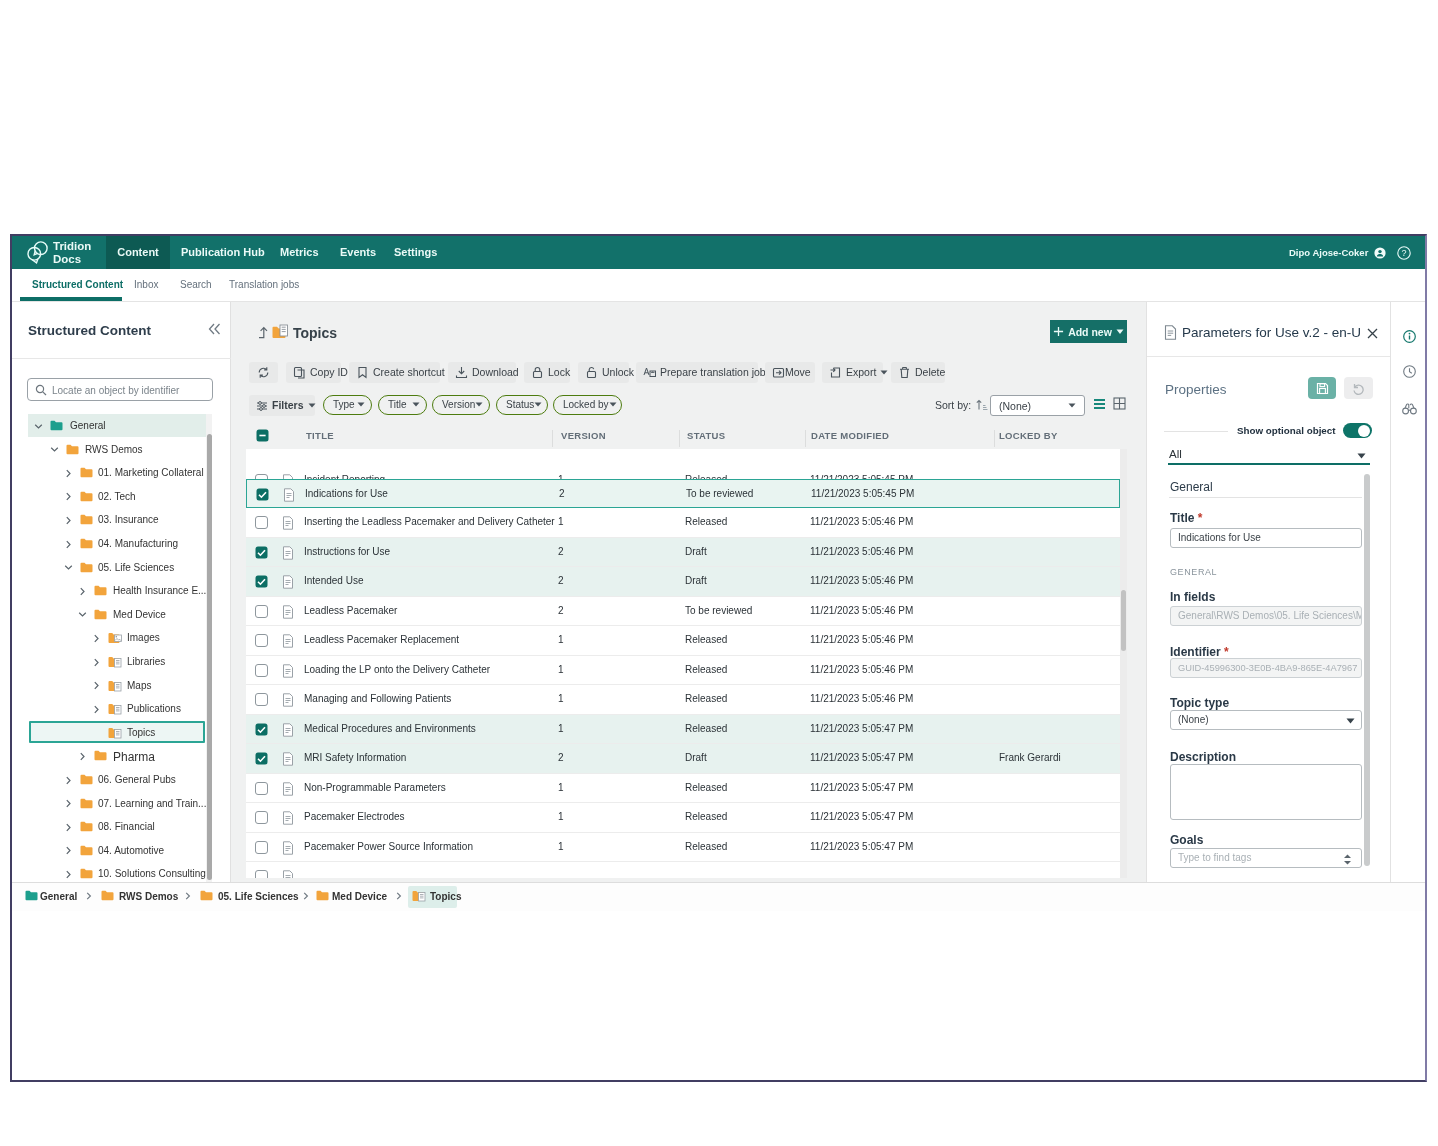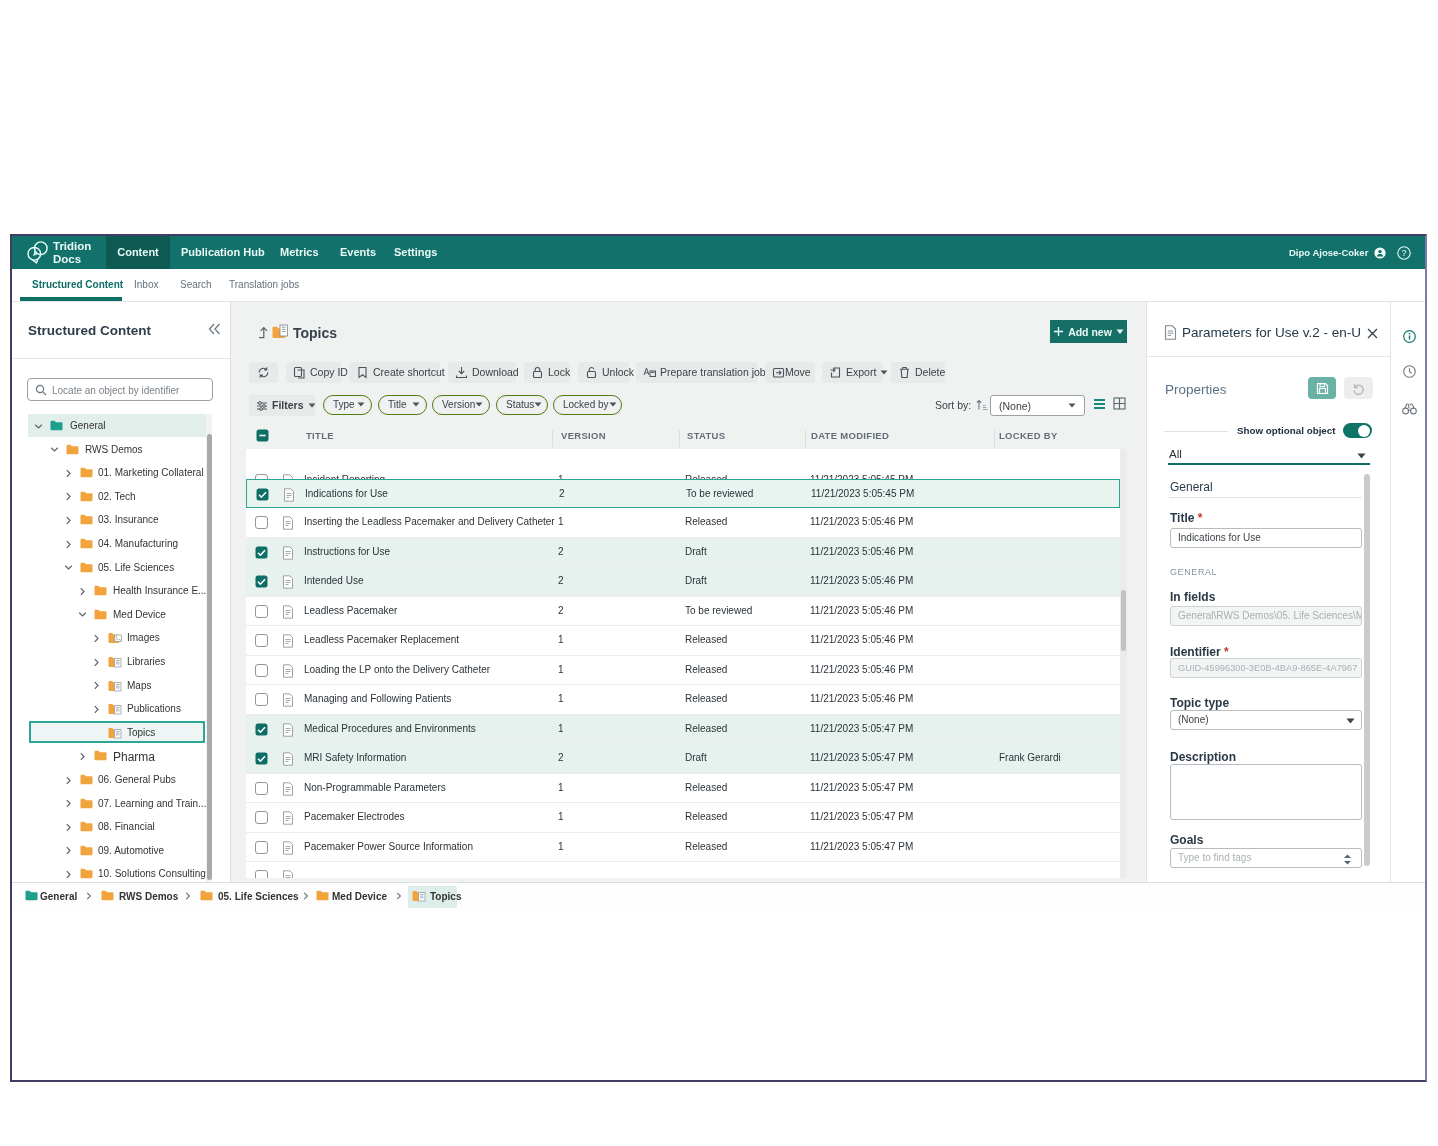--- a/index.html
+++ b/index.html
@@ -209,21 +209,21 @@
     <svg class="ab" style="left:68px;top:407.2px" width="13" height="11" viewBox="0 0 13 11">
           <path d="M0.5 1.7 Q0.5 0.7 1.5 0.7 L4.5 0.7 L6 2.2 L11.5 2.2 Q12.5 2.2 12.5 3.2 L12.5 9.3 Q12.5 10.3 11.5 10.3 L1.5 10.3 Q0.5 10.3 0.5 9.3 Z" fill="#f2a43c"></path>
         </svg>
     <div class="ab" style="left:86px;top:407.2px;font-size:10px;color:#333">08. Financial</div>
     <svg class="ab" style="left:52px;top:432.3px" width="9" height="9" viewBox="0 0 9 9">
           <path d="M2.8 1.2 L6 4.5 L2.8 7.8" fill="none" stroke="#5a646c" stroke-width="1.2"></path>
         </svg>
     <svg class="ab" style="left:68px;top:430.8px" width="13" height="11" viewBox="0 0 13 11">
           <path d="M0.5 1.7 Q0.5 0.7 1.5 0.7 L4.5 0.7 L6 2.2 L11.5 2.2 Q12.5 2.2 12.5 3.2 L12.5 9.3 Q12.5 10.3 11.5 10.3 L1.5 10.3 Q0.5 10.3 0.5 9.3 Z" fill="#f2a43c"></path>
         </svg>
-    <div class="ab" style="left:86px;top:430.8px;font-size:10px;color:#333">09. Automotive</div>
+    <div class="ab" style="left:86px;top:430.8px;font-size:10px;color:#333">04. Automotive</div>
     <svg class="ab" style="left:52px;top:455.9px" width="9" height="9" viewBox="0 0 9 9">
           <path d="M2.8 1.2 L6 4.5 L2.8 7.8" fill="none" stroke="#5a646c" stroke-width="1.2"></path>
         </svg>
     <svg class="ab" style="left:68px;top:454.4px" width="13" height="11" viewBox="0 0 13 11">
           <path d="M0.5 1.7 Q0.5 0.7 1.5 0.7 L4.5 0.7 L6 2.2 L11.5 2.2 Q12.5 2.2 12.5 3.2 L12.5 9.3 Q12.5 10.3 11.5 10.3 L1.5 10.3 Q0.5 10.3 0.5 9.3 Z" fill="#f2a43c"></path>
         </svg>
     <div class="ab" style="left:86px;top:454.4px;font-size:10px;color:#333">10. Solutions Consulting</div>
     </div>
     <div class="ab" style="left:194px;top:112px;width:6px;height:468px;background:#f2f2f2"></div>
     <div class="ab" style="left:194.5px;top:132px;width:5px;height:446px;background:#a9a9a9;border-radius:3px"></div>

